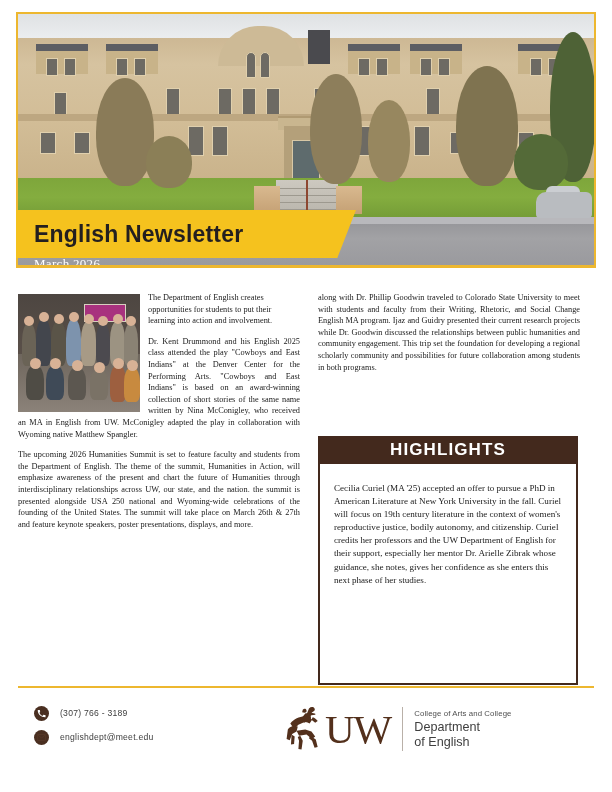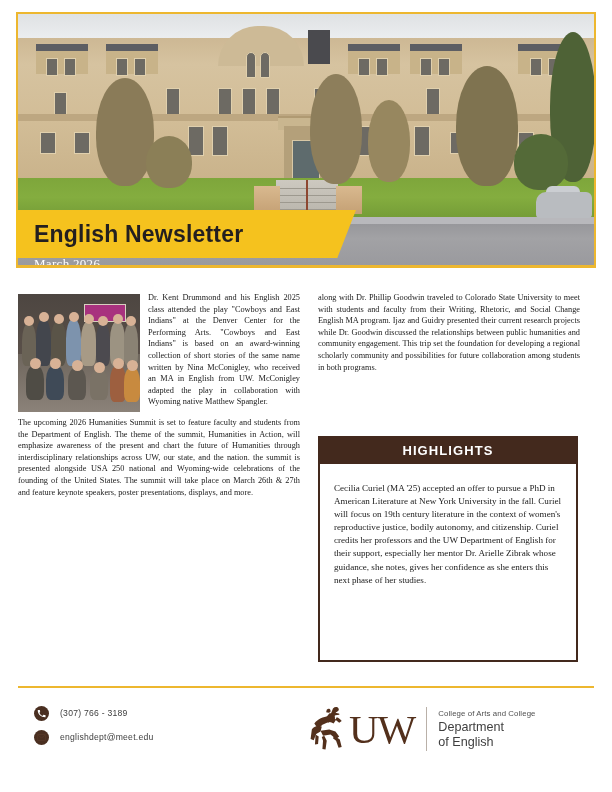--- a/index.html
+++ b/index.html
@@ -274,29 +274,29 @@
   .highlights-head {
     background: #43291d;
     height: 28px;
     display: flex;
     align-items: center;
     justify-content: center;
   }
   .highlights-head-text {
     font-family: "Liberation Sans", sans-serif;
     font-weight: bold;
-    font-size: 13px;
+    font-size: 17px;
     color: #ffffff;
     letter-spacing: 1.1px;
   }
   .highlights-body {
     border: 2px solid #43291d;
     border-top: none;
     box-sizing: border-box;
-    height: 198px;
+    height: 221px;
     padding: 18px 14px 12px 14px;
     background: #ffffff;
   }
   .highlights-text {
     font-family: "Liberation Serif", serif;
     font-size: 9.1px;
     line-height: 13.1px;
     text-align: left;
     color: #1a1a1a;
     margin: 0;
@@ -334,21 +334,21 @@
   }
   .contact-icon svg { display: block; }
   .contact-text {
     font-family: "Liberation Sans", sans-serif;
     font-size: 8.6px;
     color: #3d3d3d;
     letter-spacing: 0.25px;
   }
   .uw-logo {
     position: absolute;
-    left: 308px;
+    left: 284px;
     top: 700px;
     display: flex;
     align-items: center;
     height: 58px;
     justify-content: center;
   }
   .cowboy {
     width: 40px; height: 46px;
     flex: 0 0 auto;
     margin-right: 1px;
@@ -505,20 +505,21 @@
     <div class="gp-person" style="left:50px; top:74px; width:18px; height:32px; background:#5c5750;"></div>
     <div class="gp-head" style="left:54px; top:66px; width:11px; height:11px;"></div>
     <div class="gp-person" style="left:72px; top:76px; width:18px; height:30px; background:#7a7266;"></div>
     <div class="gp-head" style="left:76px; top:68px; width:11px; height:11px;"></div>
     <div class="gp-person" style="left:92px; top:72px; width:16px; height:36px; background:#9d5f3f;"></div>
     <div class="gp-head" style="left:95px; top:64px; width:11px; height:11px;"></div>
     <div class="gp-person" style="left:106px;top:74px; width:16px; height:34px; background:#c88a3f;"></div>
     <div class="gp-head" style="left:109px;top:66px; width:11px; height:11px;"></div>
   </div>
 
+  <p class="body-text first-para">The Department of English creates opportunities for students to put their learning into action and involvement.</p>
   <p class="body-text">Dr. Kent Drummond and his English 2025 class attended the play "Cowboys and East Indians" at the Denver Center for the Performing Arts. "Cowboys and East Indians" is based on an award-winning collection of short stories of the same name written by Nina McConigley, who received an MA in English from UW. McConigley adapted the play in collaboration with Wyoming native Matthew Spangler.</p>
   <p class="body-text">The upcoming 2026 Humanities Summit is set to feature faculty and students from the Department of English. The theme of the summit, Humanities in Action, will emphasize awareness of the present and chart the future of Humanities through interdisciplinary relationships across UW, our state, and the nation. the summit is presented alongside USA 250 national and Wyoming-wide celebrations of the founding of the United States. The summit will take place on March 26th &amp; 27th and feature keynote speakers, poster presentations, displays, and more.</p>
 </div>
 
 <div class="col-right">
   <p class="body-text">along with Dr. Phillip Goodwin traveled to Colorado State University to meet with students and faculty from their Writing, Rhetoric, and Social Change English MA program. Ijaz and Guidry presented their current research projects while Dr. Goodwin discussed the relationships between public humanities and community engagement. This trip set the foundation for developing a regional scholarly community and possibilities for future collaboration among students in both programs.</p>
 </div>
 
 <div class="highlights">
   <div class="highlights-head">

